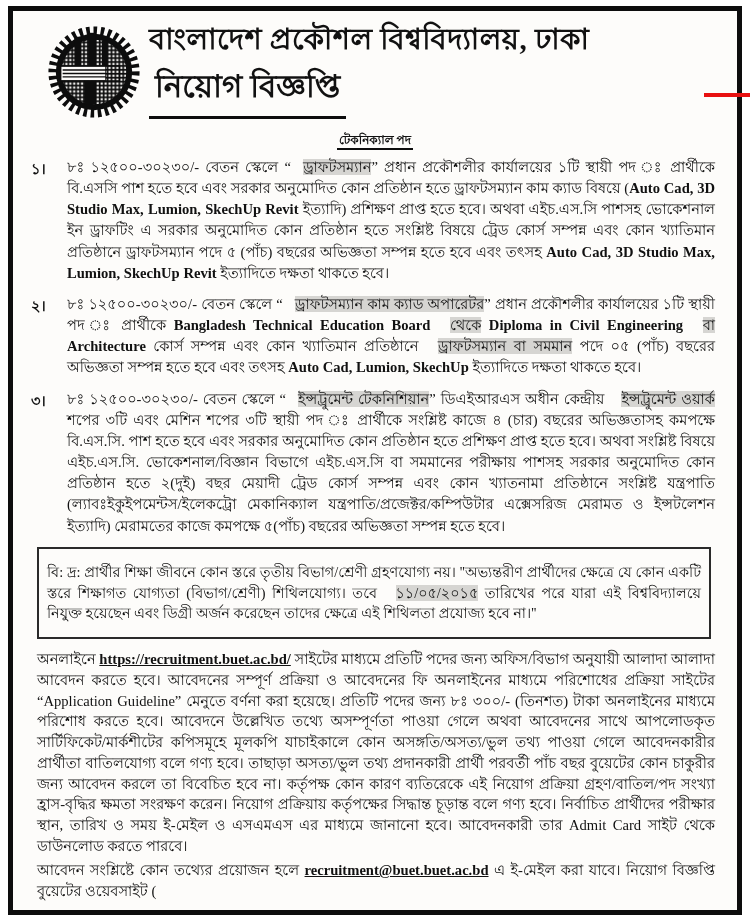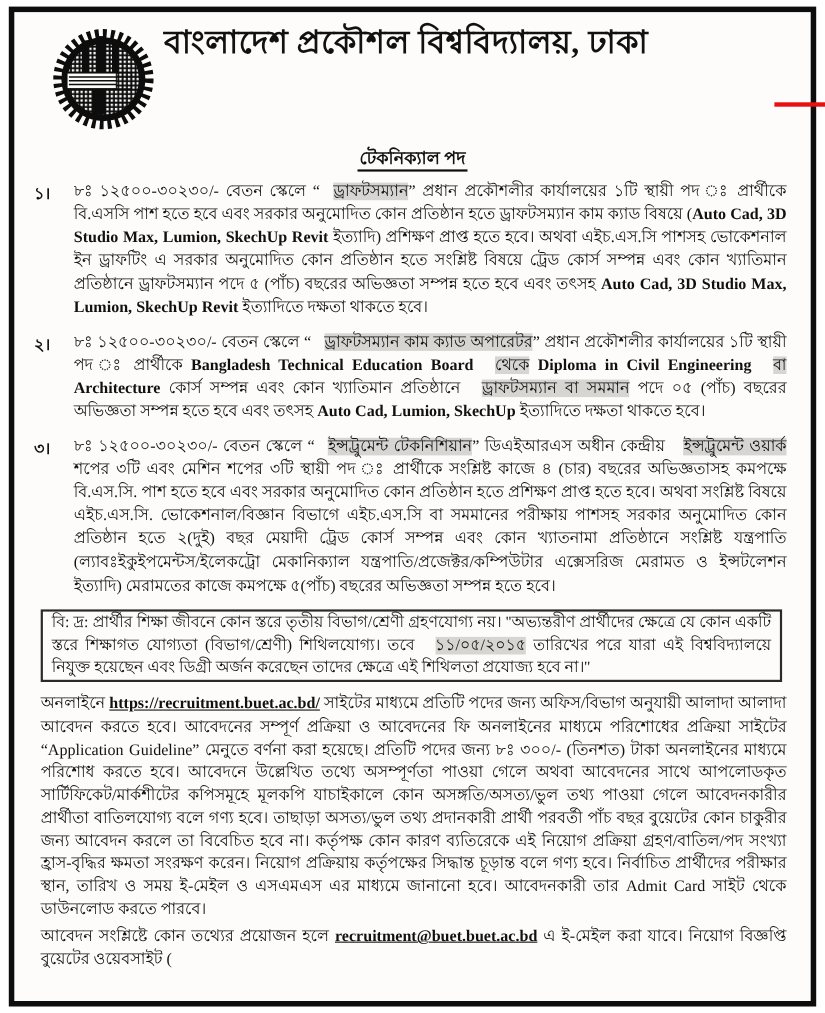--- a/index.html
+++ b/index.html
@@ -21,31 +21,31 @@
   
   .header{position:relative;min-height:104px;margin-bottom:2px;}
   .logo{position:absolute;left:16px;top:2px;width:98px;height:98px;}
   .head-text{margin-left:120px;text-align:left;padding-top:2px;}
   .uni-name{font-size:29px;font-weight:bold;letter-spacing:.5px;line-height:1.15;}
   .notice-title{font-size:31px;font-weight:bold;margin-top:6px;display:inline-block;
     border-bottom:3px solid #0d0d0d;padding:0 6px 2px 6px;}
   
   .para{font-size:14.6px;line-height:1.42;text-align:justify;margin:4px 6px 4px 8px;}
   .intro{text-indent:30px;}
-  .section-heading{text-align:center;font-weight:bold;font-size:16px;margin:6px 0 4px 0;}
+  .section-heading{text-align:center;font-weight:bold;font-size:12px;margin:6px 0 4px 0;}
   .section-heading span{border-bottom:2px solid #0d0d0d;padding:0 2px 1px 2px;}
   .item{display:flex;margin:6px 6px 10px 2px;}
   .item .num{flex:0 0 36px;font-size:14.6px;font-weight:bold;padding-top:1px;}
   .item .body{flex:1;font-size:14.6px;line-height:1.45;text-align:justify;}
   .latin{font-family:"Liberation Serif","DejaVu Serif",serif;font-weight:bold;}
   .latin-n{font-family:"Liberation Serif","DejaVu Serif",serif;}
   .hl{background:#d6d5d2;margin-left:12px;}
   .link{text-decoration:underline;font-weight:bold;}
   .note-box{
-    border:2px solid #2a2a2a;margin:6px 10px 10px 8px;padding:0 8px;
+    border:2px solid #2a2a2a;margin:6px 10px 10px 8px;padding:13px 8px;
     font-size:14.4px;line-height:1.45;text-align:justify;
   }
   .red-mark{position:absolute;top:93px;right:0;width:46px;height:4px;background:#e81010;z-index:5;}
 </style>
 </head>
 <body>
 
 <div class="red-mark"></div>
 
 <div class="frame">
@@ -66,20 +66,23 @@
       <rect x="58" y="18" width="6" height="30" fill="#0d0d0d"></rect>
       <rect x="16" y="44" width="60" height="15" fill="#fdfcfa" stroke="#0d0d0d" stroke-width="1.5"></rect>
       <line x1="18" y1="48" x2="74" y2="48" stroke="#0d0d0d" stroke-width="1.4"></line>
       <line x1="18" y1="51.5" x2="74" y2="51.5" stroke="#0d0d0d" stroke-width="1.4"></line>
       <line x1="18" y1="55" x2="74" y2="55" stroke="#0d0d0d" stroke-width="1.4"></line>
       <rect x="62" y="44" width="14" height="15" fill="url(#dots)" stroke="#0d0d0d" stroke-width="1"></rect>
       <rect x="40" y="59" width="12" height="24" fill="#0d0d0d"></rect>
     </svg>
     <div class="head-text">
       <div class="uni-name">বাংলাদেশ প্রকৌশল বিশ্ববিদ্যালয়, ঢাকা</div>
+      <div>
+        <span class="notice-title">নিয়োগ বিজ্ঞপ্তি</span>
+      </div>
     </div>
   </div>
 
 
   <div class="section-heading">
     <span>টেকনিক্যাল পদ</span>
   </div>
 
   <div class="item">
     <div class="num">১।</div>

